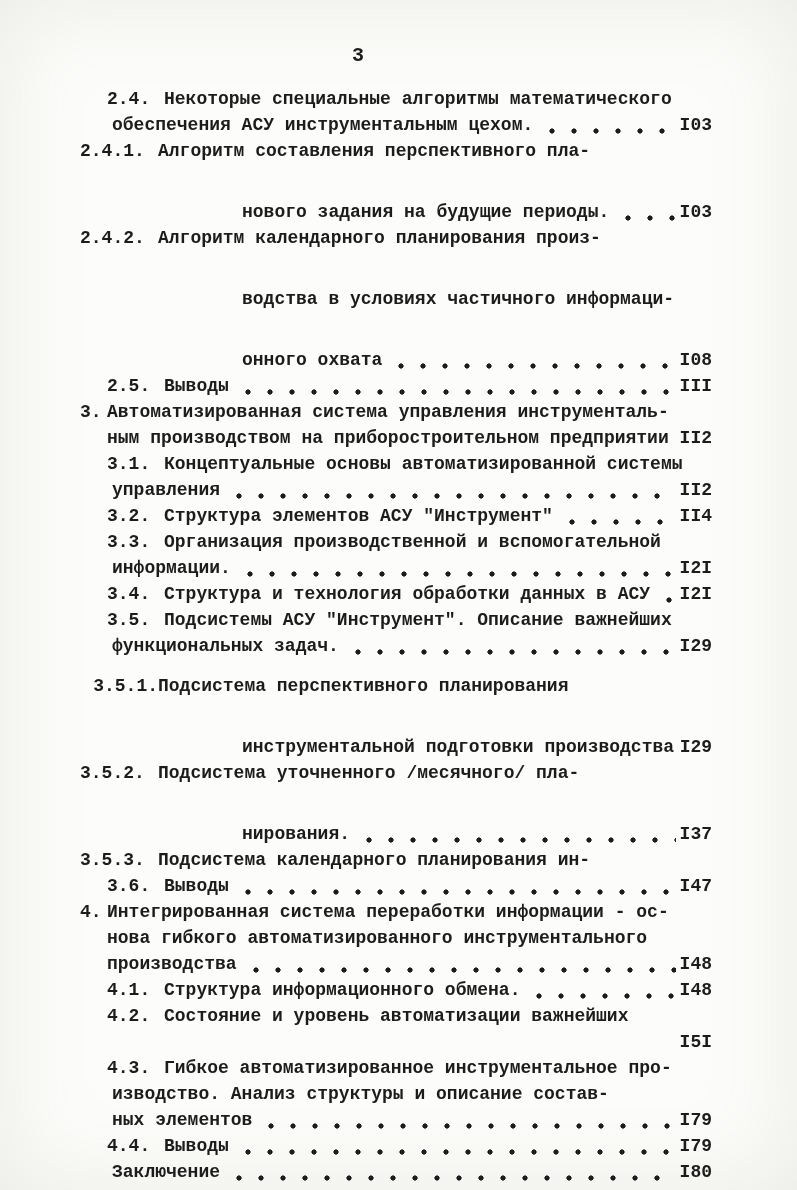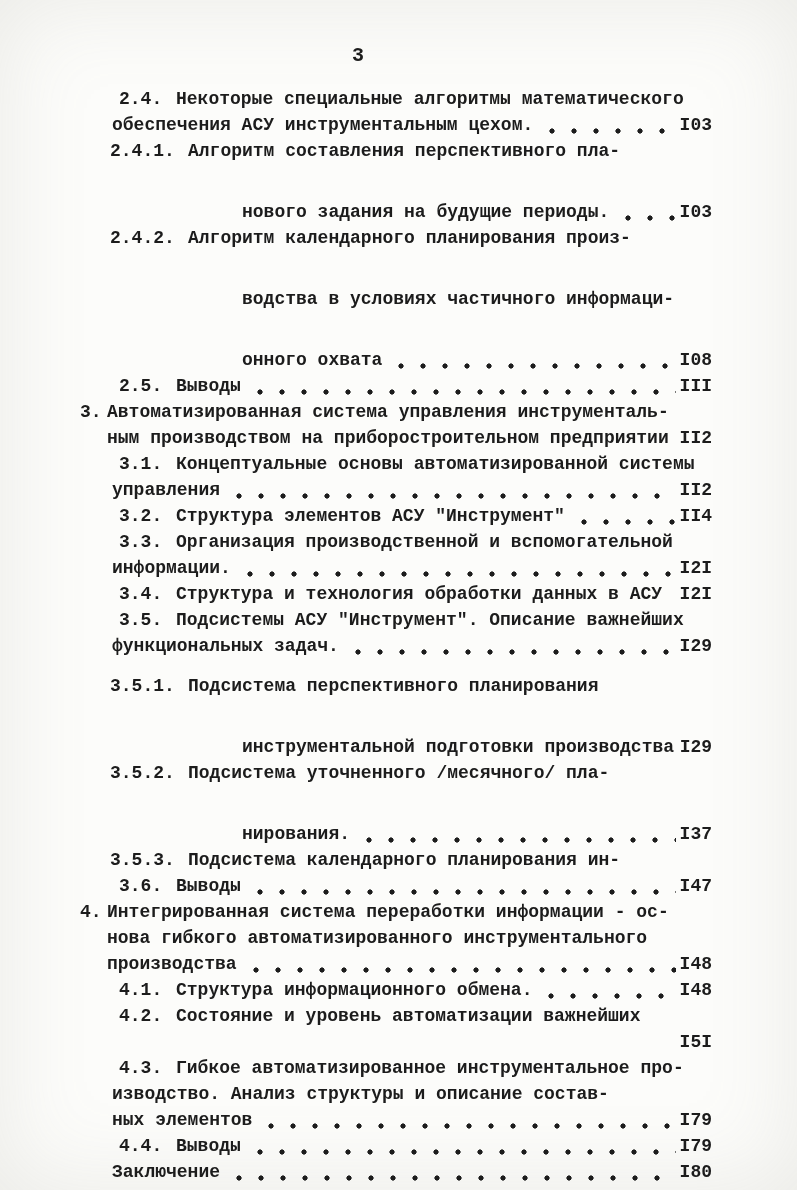--- a/index.html
+++ b/index.html
@@ -24,26 +24,26 @@
     width:36px;
     text-align:center;
     font-size:20px;
   }
   .toc {
     position:absolute;
     top:86px; left:0;
     width:712px;
   }
   .row { display:flex; line-height:26px; height:26px; }
-  .row.gap { margin-top:14px; }
+  .row.gap { margin-top:14px;text-align:right; }
   .n1 { padding-left:80px; }
   .t1 { padding-left:107px; }
-  .n2 { padding-left:107px;margin-left:12px; }
+  .n2 { padding-left:107px; }
   .t2 { padding-left:112px;font-family:Liberation Mono, monospace; }
-  .n3 { padding-left:110px; }
+  .n3 { padding-left:80px; }
   .t3 { padding-left:242px;margin-top:35px; }
   .num { flex:none; white-space:pre; }
   .n1 > .num { width:27px; }
   .n2 > .num { width:57px; }
   .n3 > .num { width:78px; }
   .text { flex:none; white-space:pre; }
   .leader { flex:1 1 0; min-width:0; margin:0 2px; }
   .leader.dots {
     background-image: radial-gradient(circle, #1c1c1c 2.3px, rgba(28,28,28,0) 2.9px);
     background-size: 22px 26px;

